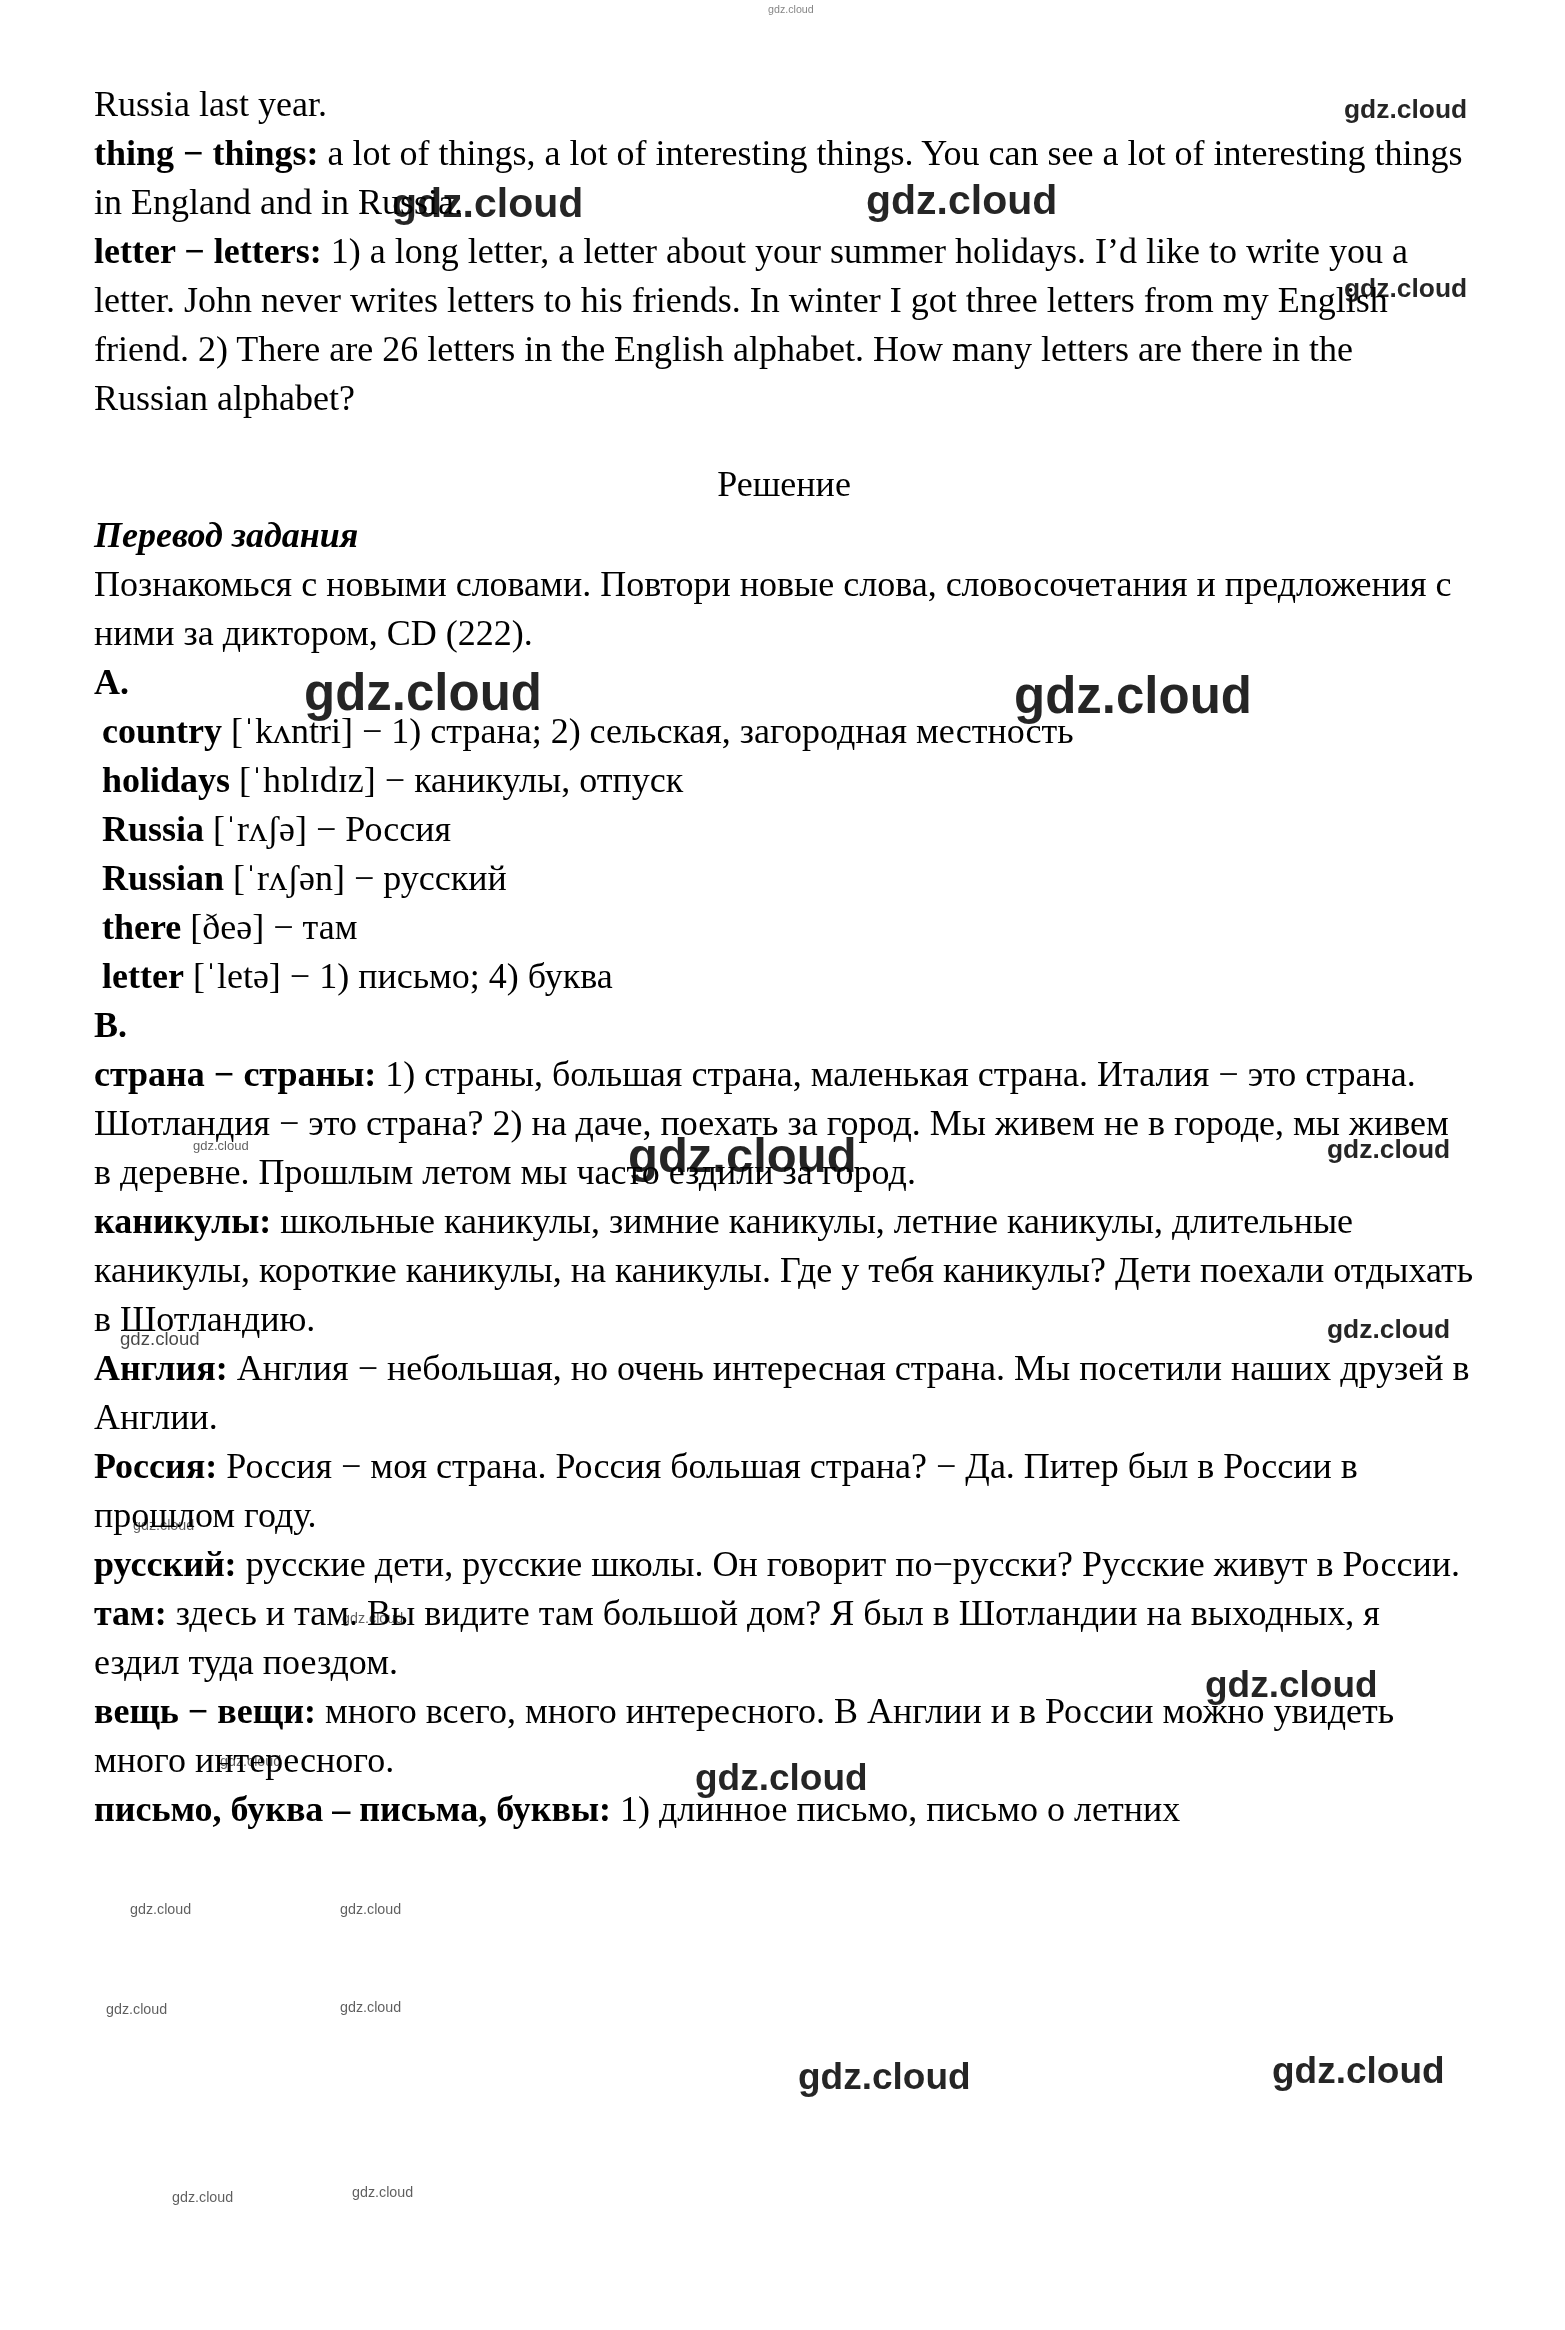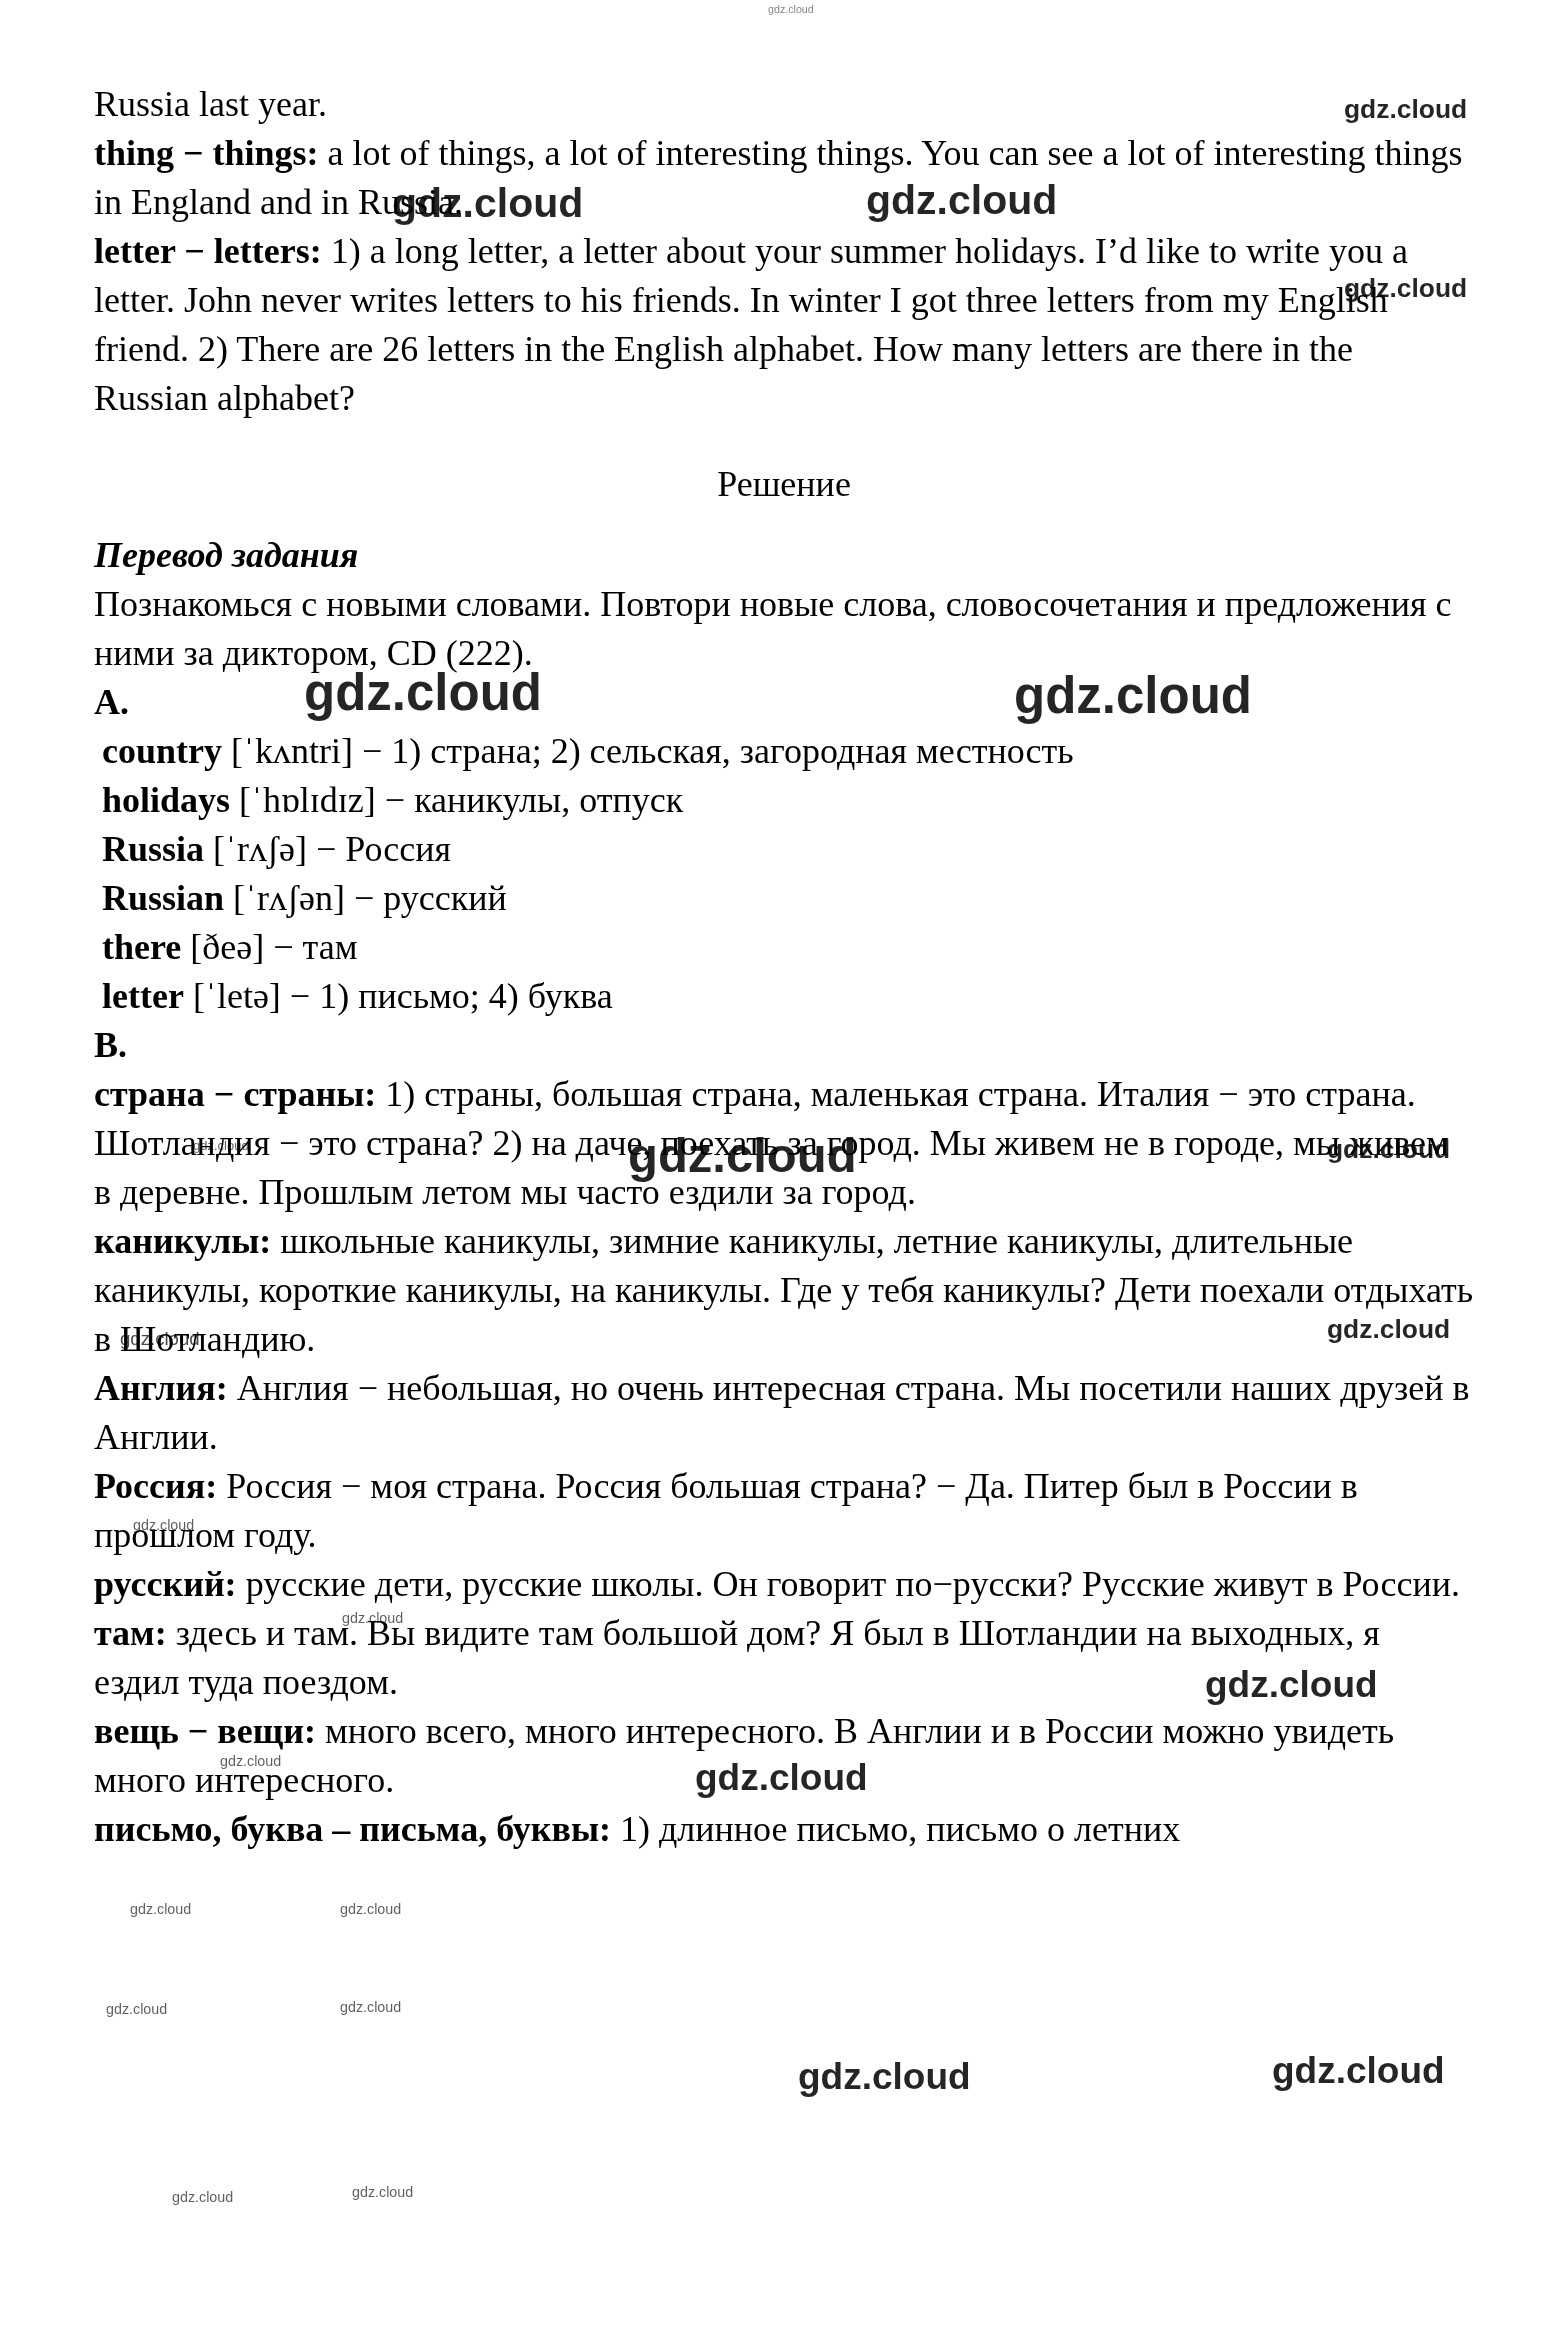--- a/index.html
+++ b/index.html
@@ -13,21 +13,21 @@
   .content {
     position:absolute; left:94px; top:80px; width:1380px;
     font-size:36px; line-height:49px;
   }
   .para { margin:0; }
   .para b { font-weight:700; }
   .solution-heading {
     font-weight:400; font-size:36px; line-height:49px;
     text-align:center; margin-top:37px;
   }
-  .subheading { margin-top:22px; font-weight:700; font-style:italic; }
+  .subheading { margin-top:2px; font-weight:700; font-style:italic; }
   .part-label { font-weight:700; }
   .vocab-word { font-weight:700;margin-left:8px; }
   .wm-layer { position:absolute; left:0; top:0; width:100%; height:100%; pointer-events:none; }
   .wm {
     position:absolute;
     font-family:"Liberation Sans","DejaVu Sans",sans-serif;
     color:#1a1a1a; white-space:nowrap;
   }
 </style>
 </head>

